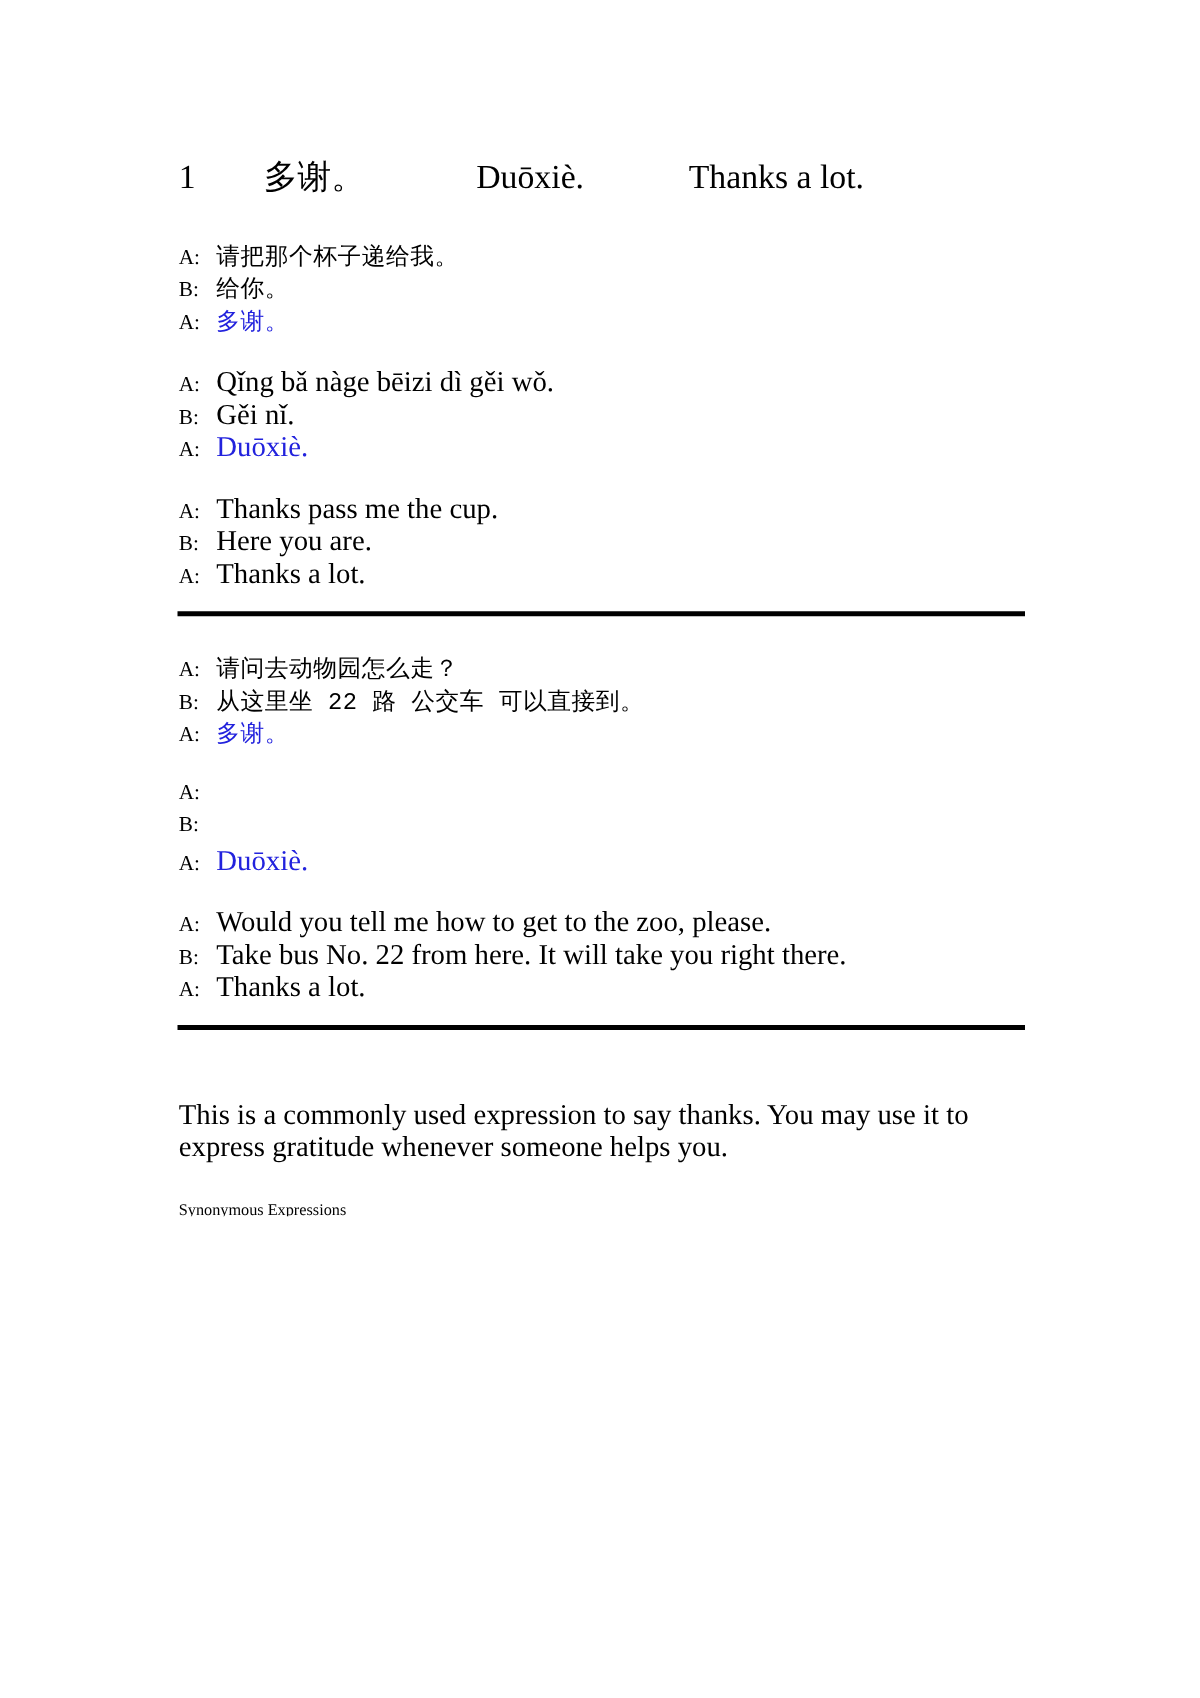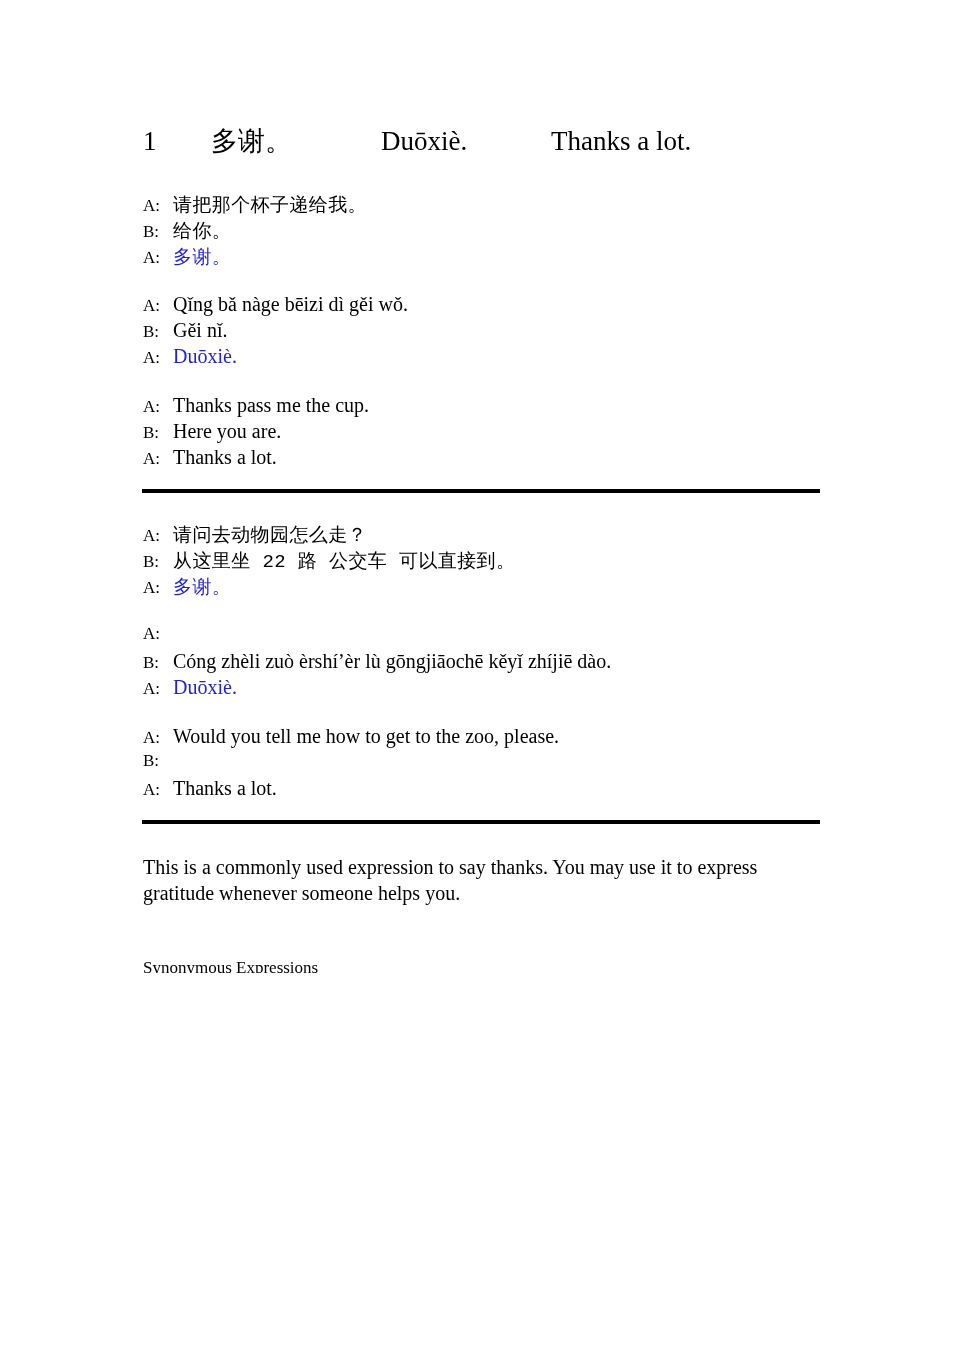--- a/index.html
+++ b/index.html
@@ -76,50 +76,51 @@
   
   .cn .dlg-line { height: 26px; }
   .cn .dlg-text {
     font-size: 19px;
     font-family: Liberation Mono, monospace;
     letter-spacing: 0.4px;
   }
   
   .lat .dlg-line { height: 26px; }
   .lat .dlg-text {
-    font-size: 20px;
+    font-size: 23px;
     font-family: "Liberation Serif", "DejaVu Serif", serif;
   }
 
   .hl { color: #2222dd; }
 
   
   .rule {
     position: absolute;
     left: 142px;
     width: 678px;
     height: 4px;
     background: #000000;
   }
 
   
   .note {
     position: absolute;
     left: 143px;
     width: 680px;
-    font-size: 20px;
+    font-size: 23px;
     line-height: 26px;
     text-align: left;
+    margin-top: 25px;
   }
 
   
   .syn-title {
     position: absolute;
     left: 143px;
-    font-size: 17px;
+    font-size: 13px;
     line-height: 24px;
   }
   .syn-row {
     position: absolute;
     left: 143px;
     width: 700px;
     white-space: nowrap;
     display: flex;
     align-items: baseline;
   }
@@ -214,35 +215,35 @@
       <span class="dlg-text hl">多谢。</span>
     </div>
   </div>
 
   <div class="dialogue lat" style="top:624px">
     <div class="dlg-line">
       <span class="dlg-spk">A:</span>
     </div>
     <div class="dlg-line">
       <span class="dlg-spk">B:</span>
-      <span class="dlg-text">Cóng zhèli zuò èrshí’èr lù gōngjiāochē kěyǐ zhíjiē dào.</span>
     </div>
     <div class="dlg-line">
       <span class="dlg-spk">A:</span>
       <span class="dlg-text hl">Duōxiè.</span>
     </div>
   </div>
 
   <div class="dialogue lat" style="top:725px">
     <div class="dlg-line">
       <span class="dlg-spk">A:</span>
       <span class="dlg-text">Would you tell me how to get to the zoo, please.</span>
     </div>
     <div class="dlg-line">
       <span class="dlg-spk">B:</span>
+      <span class="dlg-text">Take bus No. 22 from here. It will take you right there.</span>
     </div>
     <div class="dlg-line">
       <span class="dlg-spk">A:</span>
       <span class="dlg-text">Thanks a lot.</span>
     </div>
   </div>
 
   <div class="rule" style="top:820px"></div>
 
   <div class="note" style="top:854px">This is a commonly used expression to say thanks. You may use it to express gratitude whenever someone helps you.</div>

